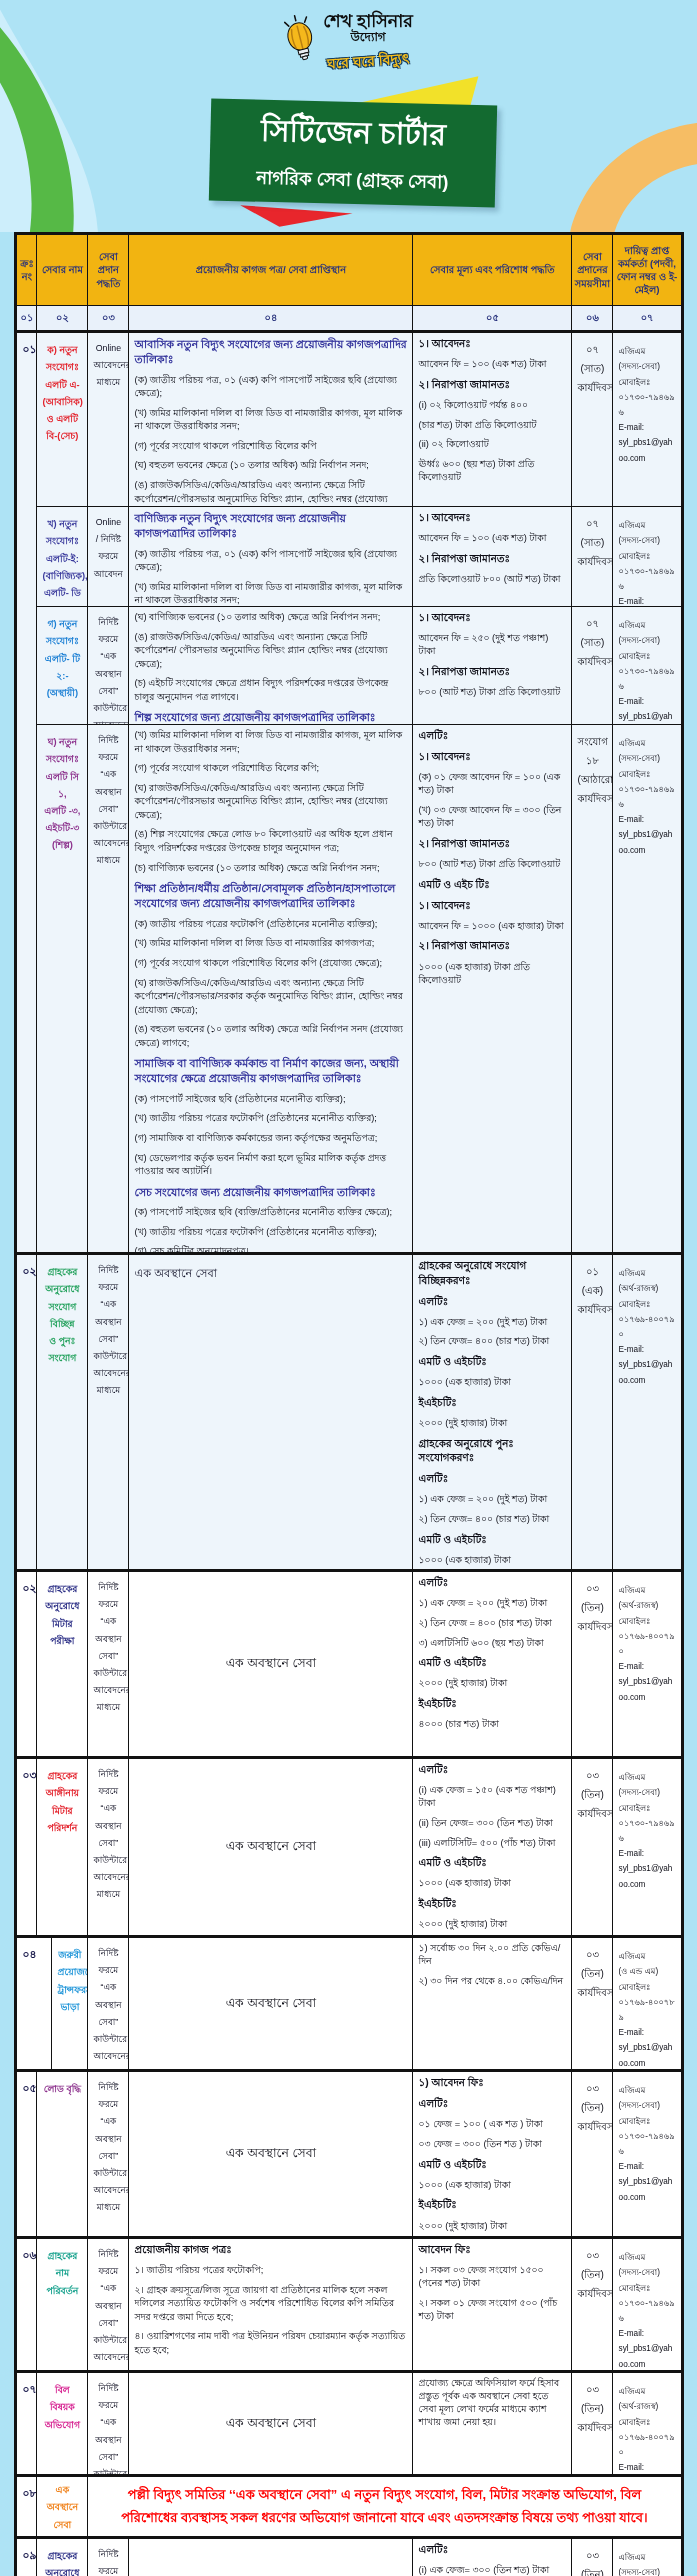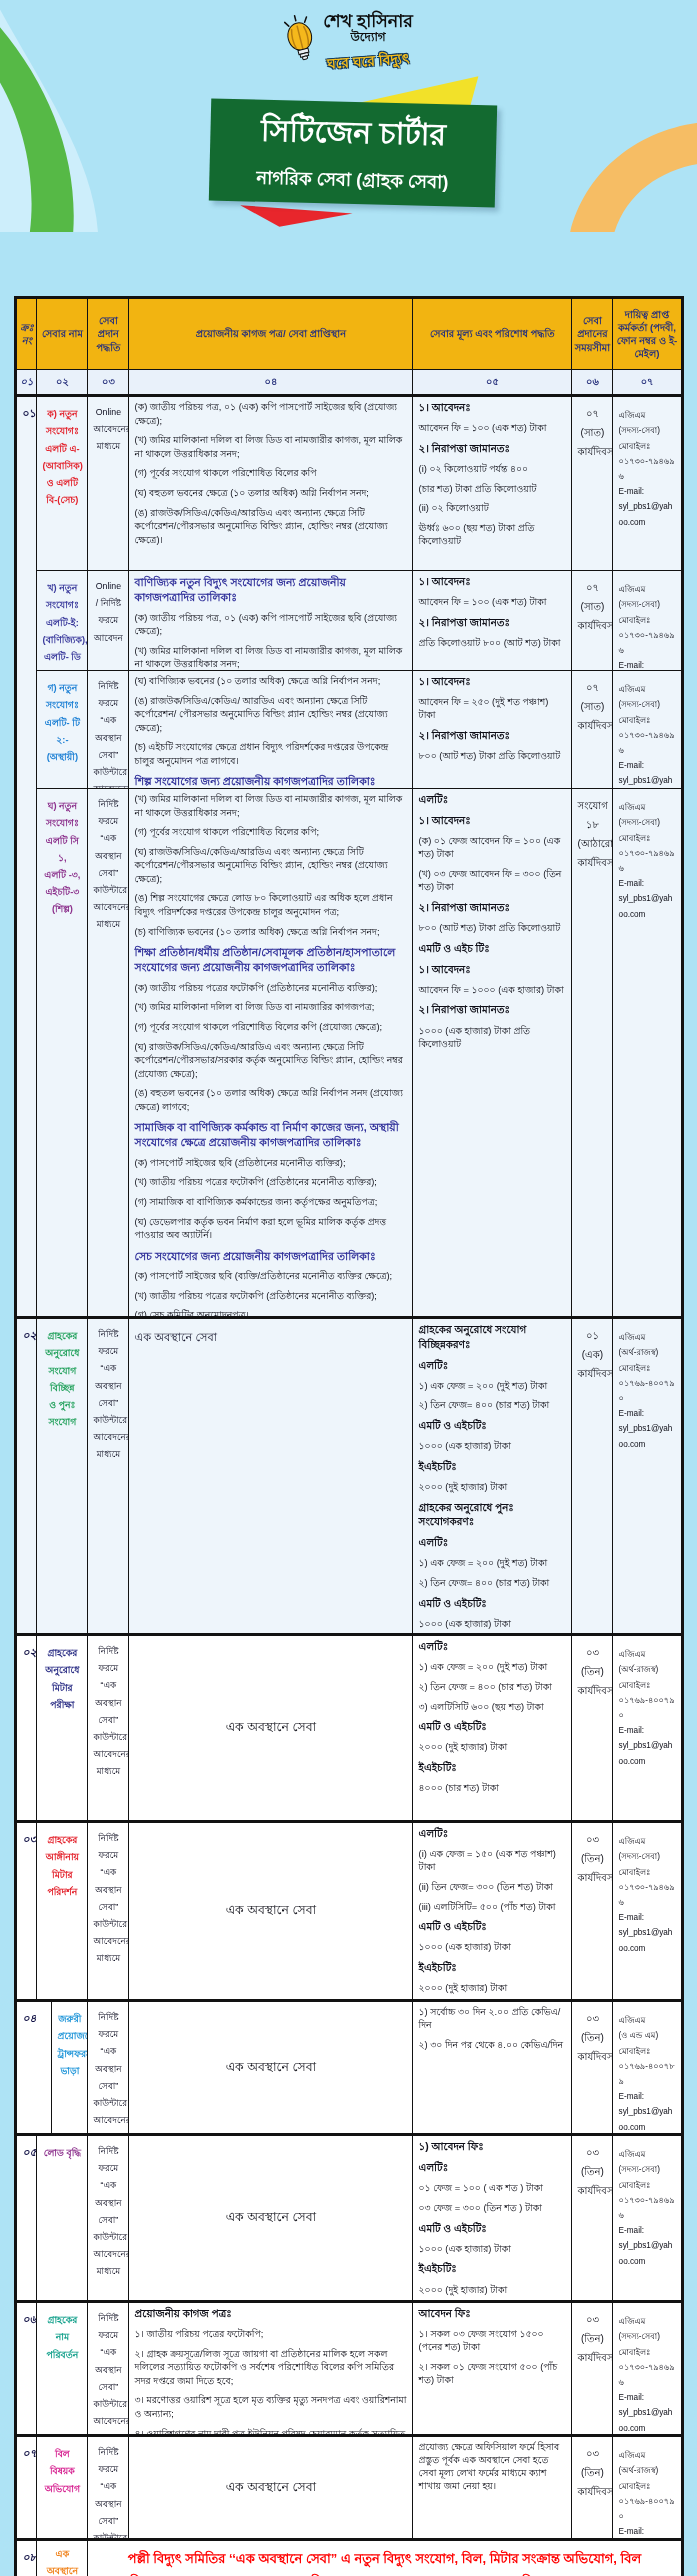--- a/index.html
+++ b/index.html
@@ -3,42 +3,42 @@
 <meta charset="utf-8">
 <title>সিটিজেন চার্টার</title>
 <style>
   html,body{margin:0;padding:0;}
   body{
     width:698px;height:2968px;background:#aee3f5;
     font-family:"Liberation Sans",sans-serif;color:#14142b;
     overflow:hidden;position:relative;
   }
   
-  .hdr{position:relative;height:296px;overflow:hidden;}
+  .hdr{position:relative;height:232px;overflow:hidden;}
   .deco{position:absolute;left:0;top:0;width:698px;height:232px;}
   .brand{position:absolute;left:284px;top:11.3px;display:flex;gap:6.2px;align-items:flex-start;z-index:3;}
   .bulbwrap{transform:rotate(-14deg);margin-top:3.1px;}
   .slogan{display:flex;flex-direction:column;align-items:center;}
   .slogan .l1{font-size:17.5px;font-weight:bold;color:#0d0d0d;line-height:1.15;}
   .slogan .l2{font-size:12px;font-weight:bold;color:#0d0d0d;line-height:1.15;}
   .slogan .l3{font-size:14px;font-weight:bold;color:#f6bd1a;transform:rotate(-4deg);margin-top:5.2px;
     text-shadow:-1px -1px 0 #123a5e,1px -1px 0 #123a5e,-1px 1px 0 #123a5e,1px 1px 0 #123a5e;}
   .titlebox{position:absolute;left:210px;top:102px;width:286px;height:102px;background:#136a30;
     transform:rotate(1.4deg);display:flex;flex-direction:column;justify-content:center;align-items:center;
     gap:5.2px;z-index:2;box-shadow:4.1px 4.1px 5.2px rgba(20,60,90,.25);}
   .titlebox .t1{font-size:30px;color:#ffffff;font-weight:bold;}
   .titlebox .t2{font-size:18px;color:#ffffff;font-weight:bold;}
   
   .tbl{margin:0 14.4px;border:3.1px solid #121212;background:#ffffff;}
   .r{display:grid;grid-template-columns:19px 51px 41px 284px 159px 41px 1fr;
      border-top:1.5px solid #121212;background:#ffffff;box-sizing:border-box;}
   .r.first{border-top:none;}
   .r.major{border-top:3.1px solid #121212;}
   .c{border-left:1.5px solid #121212;box-sizing:border-box;padding:4.1px 5.2px;overflow:hidden;}
-  .r > .c:first-child{border-left:none;font-style:italic;}
+  .r > .c:first-child{border-left:none;}
   .tint{background:#eef5fb;}
   .thead{height:70px;background:#f2b411;}
   .thead .c{display:flex;align-items:center;justify-content:center;text-align:center;
     font-weight:bold;color:#27317c;font-size:9.8px;line-height:1.35;padding:2.1px 3.1px;}
   .nums{height:25px;background:#e9f1fa;}
   .nums .c{display:flex;align-items:center;justify-content:center;font-weight:bold;
     color:#27317c;font-size:9.8px;}
   .s{text-align:center;font-size:10.8px;font-weight:bold;color:#101044;padding-top:8.2px;}
   .n{text-align:center;font-weight:bold;font-size:9.3px;line-height:1.85;white-space:pre-line;padding-top:9.3px;}
   .m{text-align:center;font-size:8.8px;line-height:1.95;white-space:pre-line;padding-top:7.2px;color:#0d0d20;}
@@ -130,20 +130,21 @@
     <div class="c s tint" style="border-left:none;">০১</div>
     <div class="subwrap">
       <div class="sr sfirst tint" style="height:173px;">
         <div class="c n n-red">ক) নতুন সংযোগঃ
 এলটি এ-(আবাসিক)
 ও এলটি বি-(সেচ)</div>
         <div class="c m">Online
 আবেদনের
 মাধ্যমে</div>
         <div class="c d">
+            <div class="ln h">আবাসিক নতুন বিদ্যুৎ সংযোগের জন্য প্রয়োজনীয় কাগজপত্রাদির তালিকাঃ</div>
             <div class="ln i">(ক) জাতীয় পরিচয় পত্র, ০১ (এক) কপি পাসপোর্ট সাইজের ছবি (প্রযোজ্য ক্ষেত্রে);</div>
             <div class="ln i">(খ) জমির মালিকানা দলিল বা লিজ ডিড বা নামজারীর কাগজ, মূল মালিক না থাকলে উত্তরাধিকার সনদ;</div>
             <div class="ln i">(গ) পূর্বের সংযোগ থাকলে পরিশোধিত বিলের কপি</div>
             <div class="ln i">(ঘ) বহুতল ভবনের ক্ষেত্রে (১০ তলার অধিক) অগ্নি নির্বাপন সনদ;</div>
             <div class="ln i">(ঙ) রাজউক/সিডিএ/কেডিএ/আরডিএ এবং অন্যান্য ক্ষেত্রে সিটি কর্পোরেশন/পৌরসভার অনুমোদিত বিল্ডিং প্ল্যান, হোল্ডিং নম্বর (প্রযোজ্য ক্ষেত্রে)।</div>
           </div>
         <div class="c p">
             <div class="ln b">১। আবেদনঃ</div>
             <div class="ln p">আবেদন ফি = ১০০ (এক শত) টাকা</div>
             <div class="ln b">২। নিরাপত্তা জামানতঃ</div>
@@ -442,21 +443,20 @@
 পরিবর্তন</div>
     <div class="c m">নির্দিষ্ট ফরমে
 “এক অবস্থান
 সেবা” কাউন্টারে
 আবেদনের
 মাধ্যমে</div>
     <div class="c d">
         <div class="ln hb">প্রয়োজনীয় কাগজ পত্রঃ</div>
         <div class="ln i">১। জাতীয় পরিচয় পত্রের ফটোকপি;</div>
         <div class="ln i">২। গ্রাহক ক্রয়সূত্রে/লিজ সূত্রে জায়গা বা প্রতিষ্ঠানের মালিক হলে সকল দলিলের সত্যায়িত ফটোকপি ও সর্বশেষ পরিশোধিত বিলের কপি সমিতির সদর দপ্তরে জমা দিতে হবে;</div>
-        <div class="ln i">৩। মরণোত্তর ওয়ারিশ সূত্রে হলে মৃত ব্যক্তির মৃত্যু সনদপত্র এবং ওয়ারিশনামা ও অন্যান্য;</div>
         <div class="ln i">৪। ওয়ারিশগণের নাম দাবী পত্র ইউনিয়ন পরিষদ চেয়ারম্যান কর্তৃক সত্যায়িত হতে হবে;</div>
       </div>
     <div class="c p">
         <div class="ln b">আবেদন ফিঃ</div>
         <div class="ln p">১। সকল ০৩ ফেজ সংযোগ ১৫০০ (পনের শত) টাকা</div>
         <div class="ln p">২। সকল ০১ ফেজ সংযোগ ৫০০ (পাঁচ শত) টাকা</div>
       </div>
     <div class="c t">০৩ (তিন)
 কার্যদিবস</div>
     <div class="c o">এজিএম

